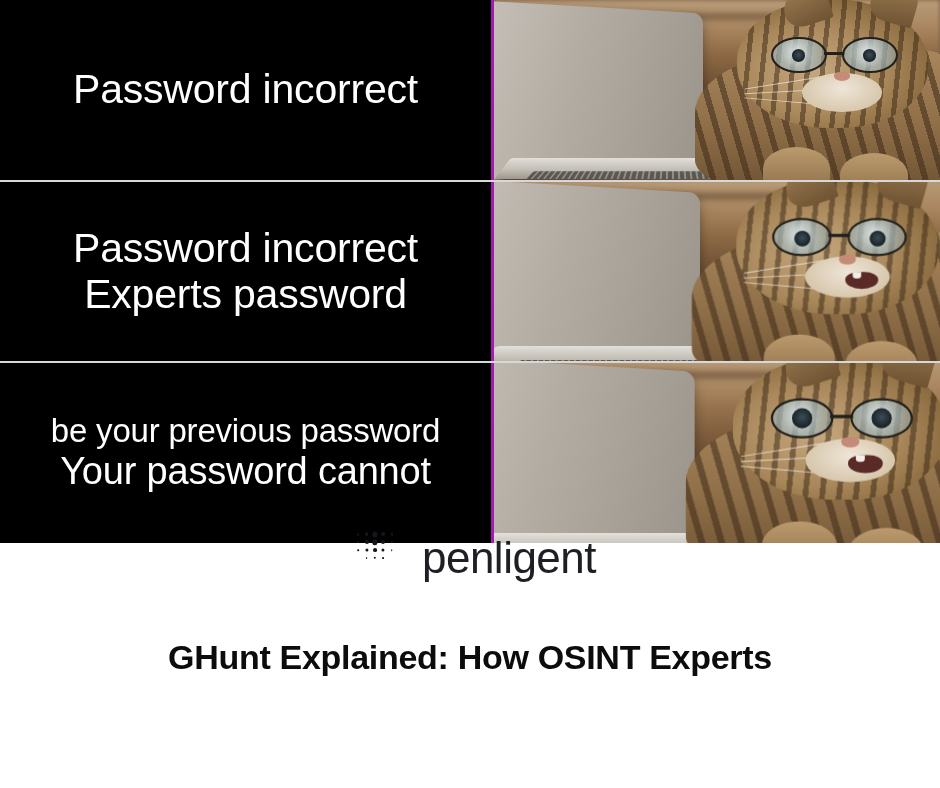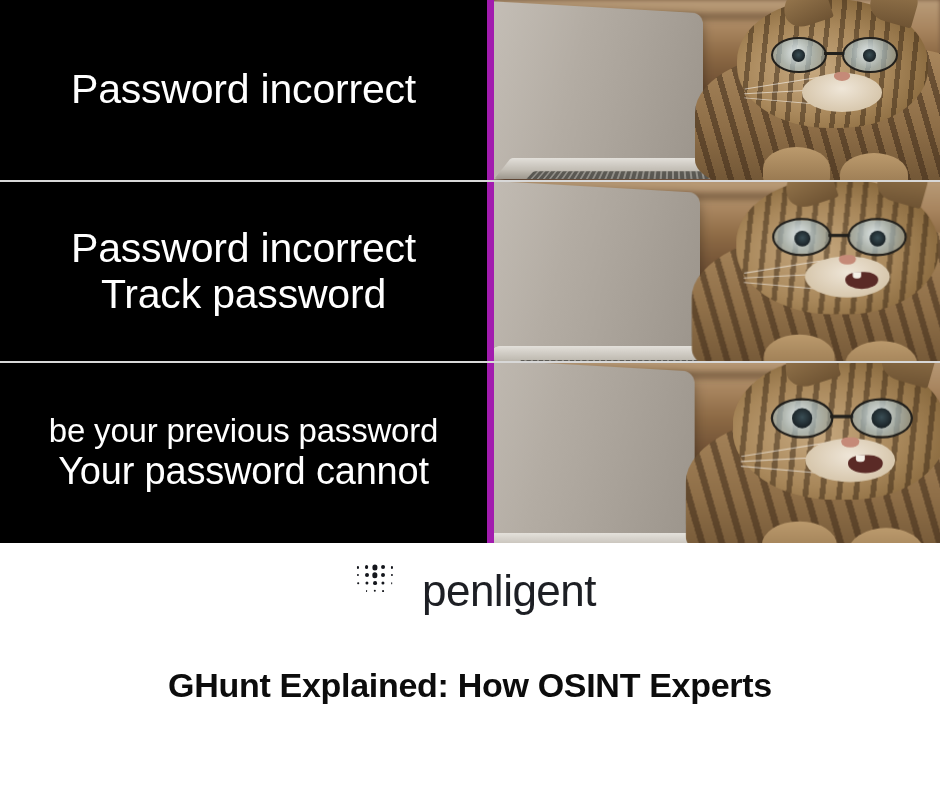--- a/index.html
+++ b/index.html
@@ -31,21 +31,21 @@
     display:flex;
     flex-direction:row;
     border-bottom:2px solid #d8d8d8;
     overflow:hidden;
   }
   .meme-row:last-child { border-bottom:none; }
 
   .caption-cell {
     width:494px;
     background:#000000;
-    border-right:7px solid #a21caf;
+    border-right:3px solid #a21caf;
     display:flex;
     flex-direction:column;
     align-items:center;
     justify-content:center;
     padding:4px 10px;
     overflow:hidden;
   }
   .caption-line {
     color:#ffffff;
     font-family:"Liberation Sans", sans-serif;
@@ -235,21 +235,21 @@
 
   
   .row2 .scene { transform:scale(1.06) translate(-2px, 2px); }
   .row3 .scene { transform:scale(1.12) translate(-6px, 4px); }
   .row3 .pupil { width:36%; height:56%; left:32%; top:22%; }
   .row2 .pupil { width:30%; height:46%; }
 
   
   .brand {
     position:absolute;
-    left:0; top:552px;
+    left:0; top:519px;
     width:940px; height:78px;
     display:flex;
     align-items:center;
     justify-content:center;
     gap:16px;
   }
   .logo-mark {
     position:relative;
     width:62px; height:58px;
   }
@@ -276,21 +276,20 @@
     color:#0c0c0c;
     font-family:"Liberation Sans", sans-serif;
     font-weight:700;
     font-size:34px;
     line-height:1.52;
     letter-spacing:-0.3px;
   }
   .headline .hl {
     display:block;
     white-space:nowrap;
-    margin-top:28px;
   }
 </style>
 </head>
 <body>
 
 <div class="poster">
 
   <div class="meme">
 
     <div class="meme-row row1">
@@ -334,21 +333,21 @@
               </div>
             </div>
           </div>
         </div>
       </div>
     </div>
 
     <div class="meme-row row2">
       <div class="caption-cell">
         <div class="caption-line cap-l2">Password incorrect</div>
-        <div class="caption-line cap-l2">Track password</div>
+        <div class="caption-line cap-l2">Experts password</div>
       </div>
       <div class="photo-cell">
         <div class="scene">
           <div class="bg-wall"></div>
           <div class="bg-panelline"></div>
           <div class="bg-shelf"></div>
           <div class="desk"></div>
           <div class="laptop-lid"></div>
           <div class="laptop-base"></div>
           <div class="keyboard"></div>

